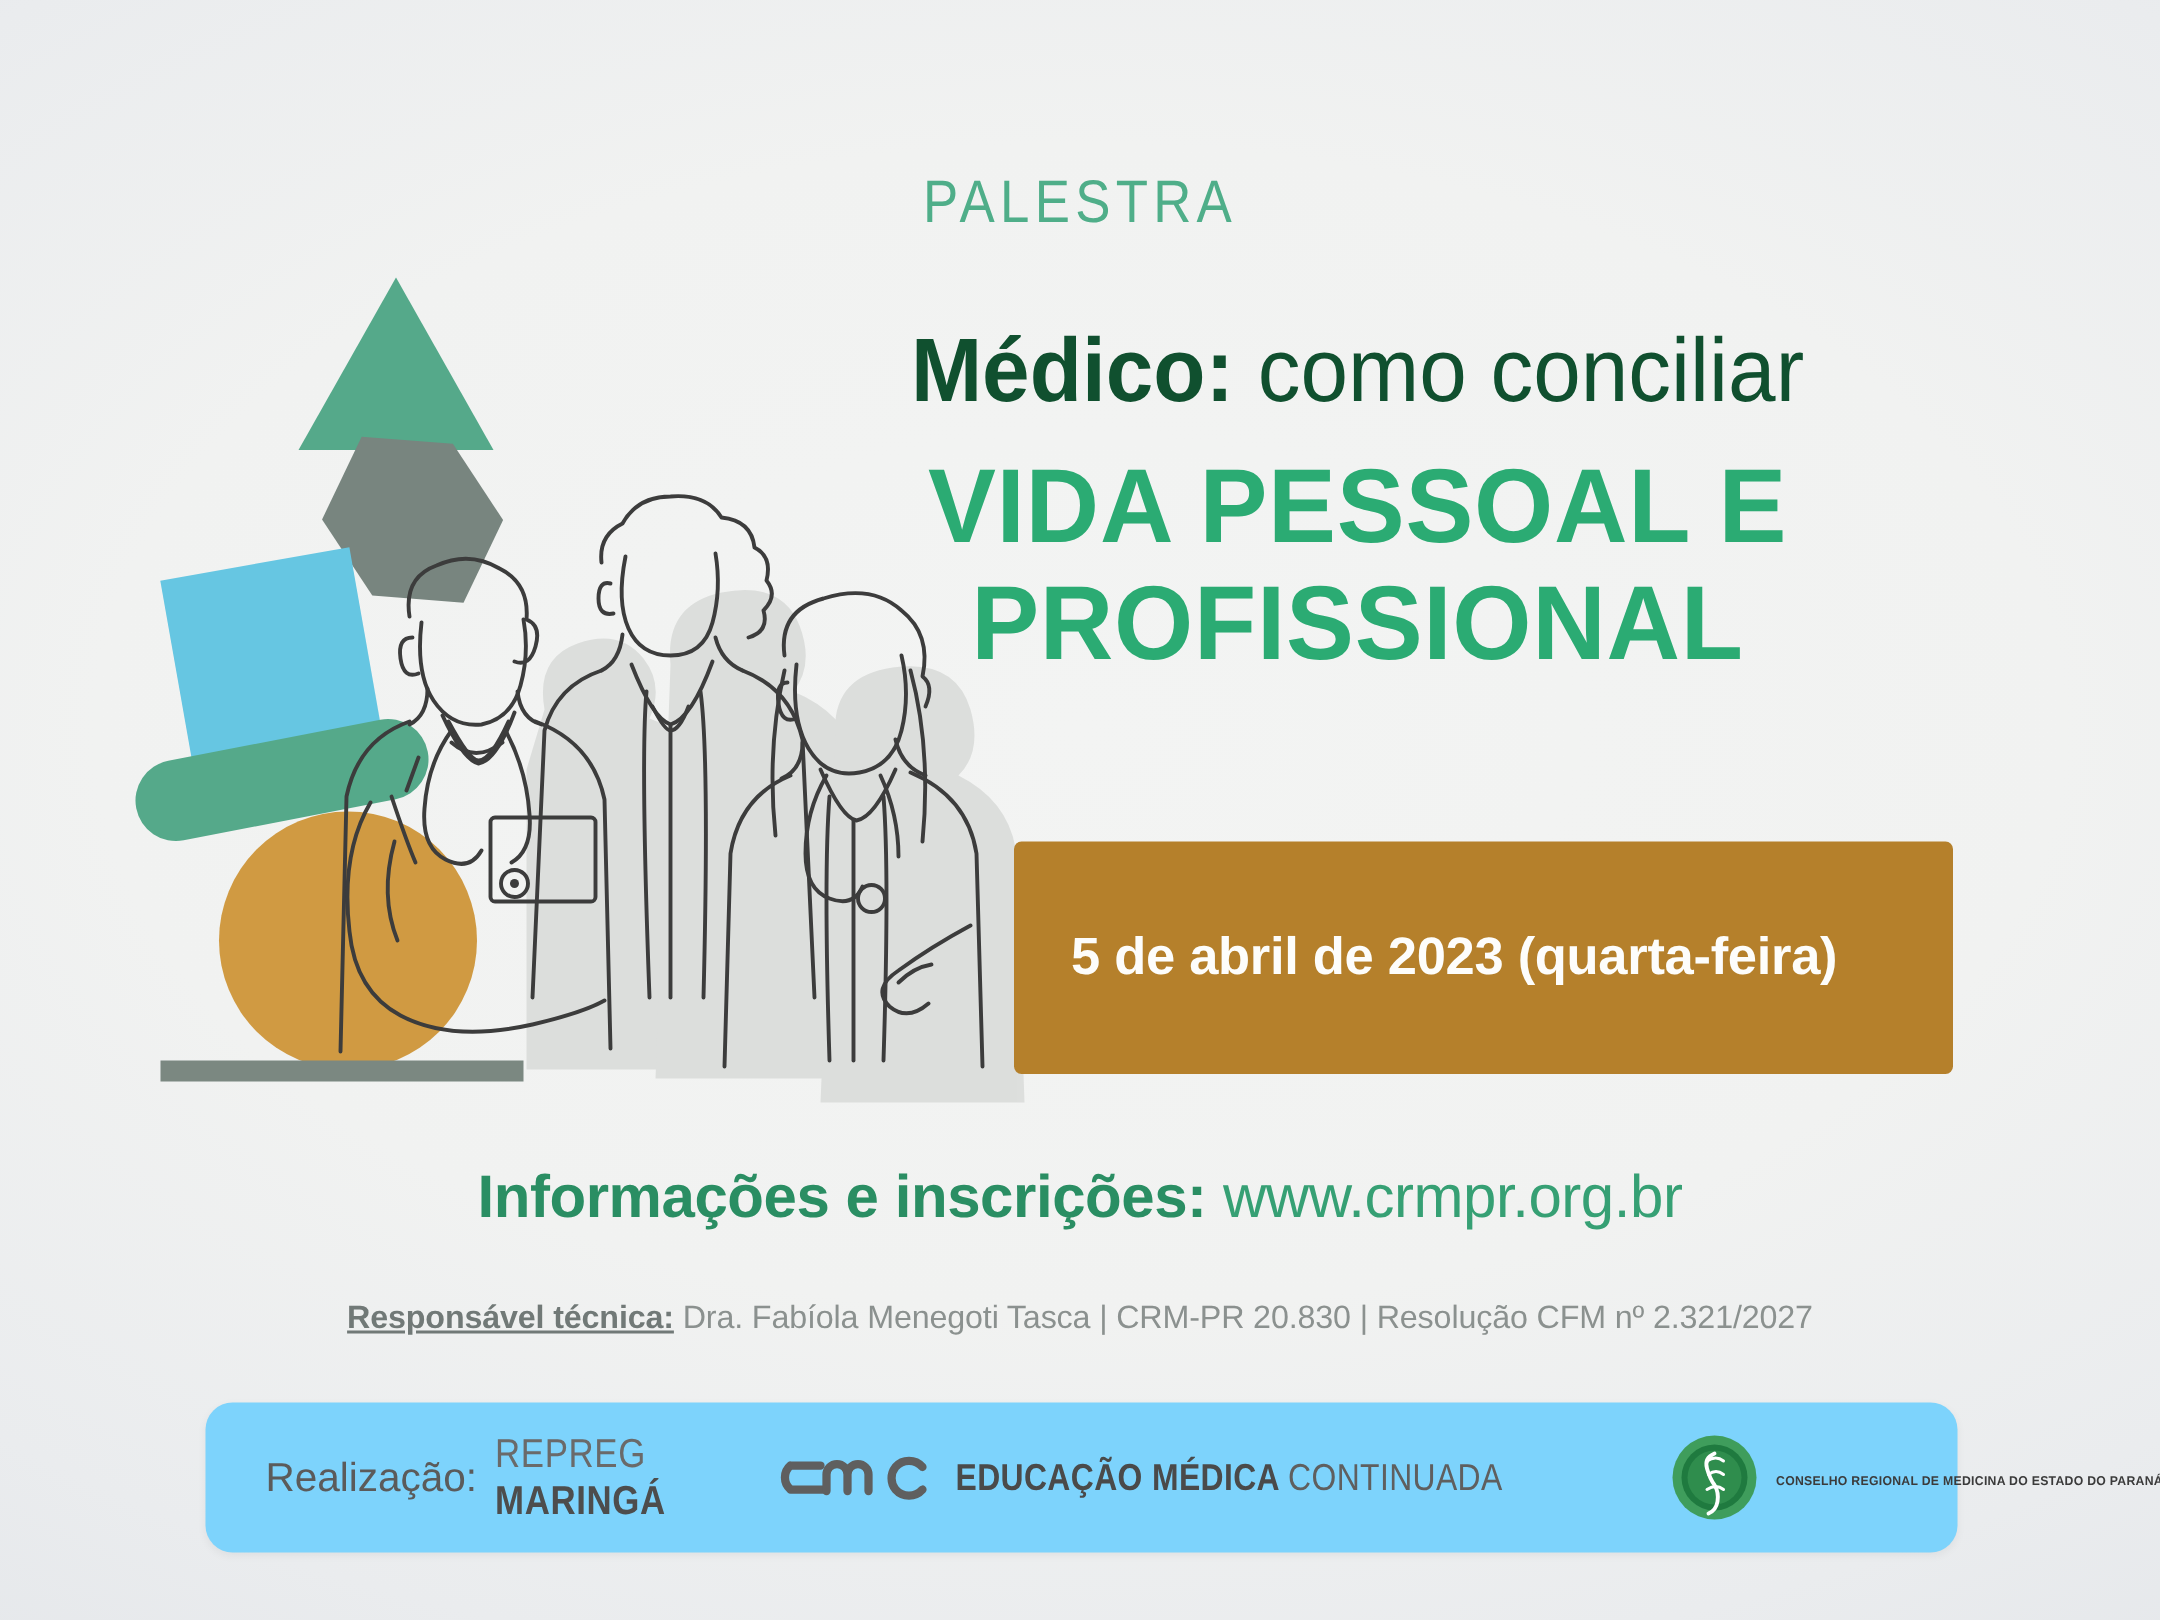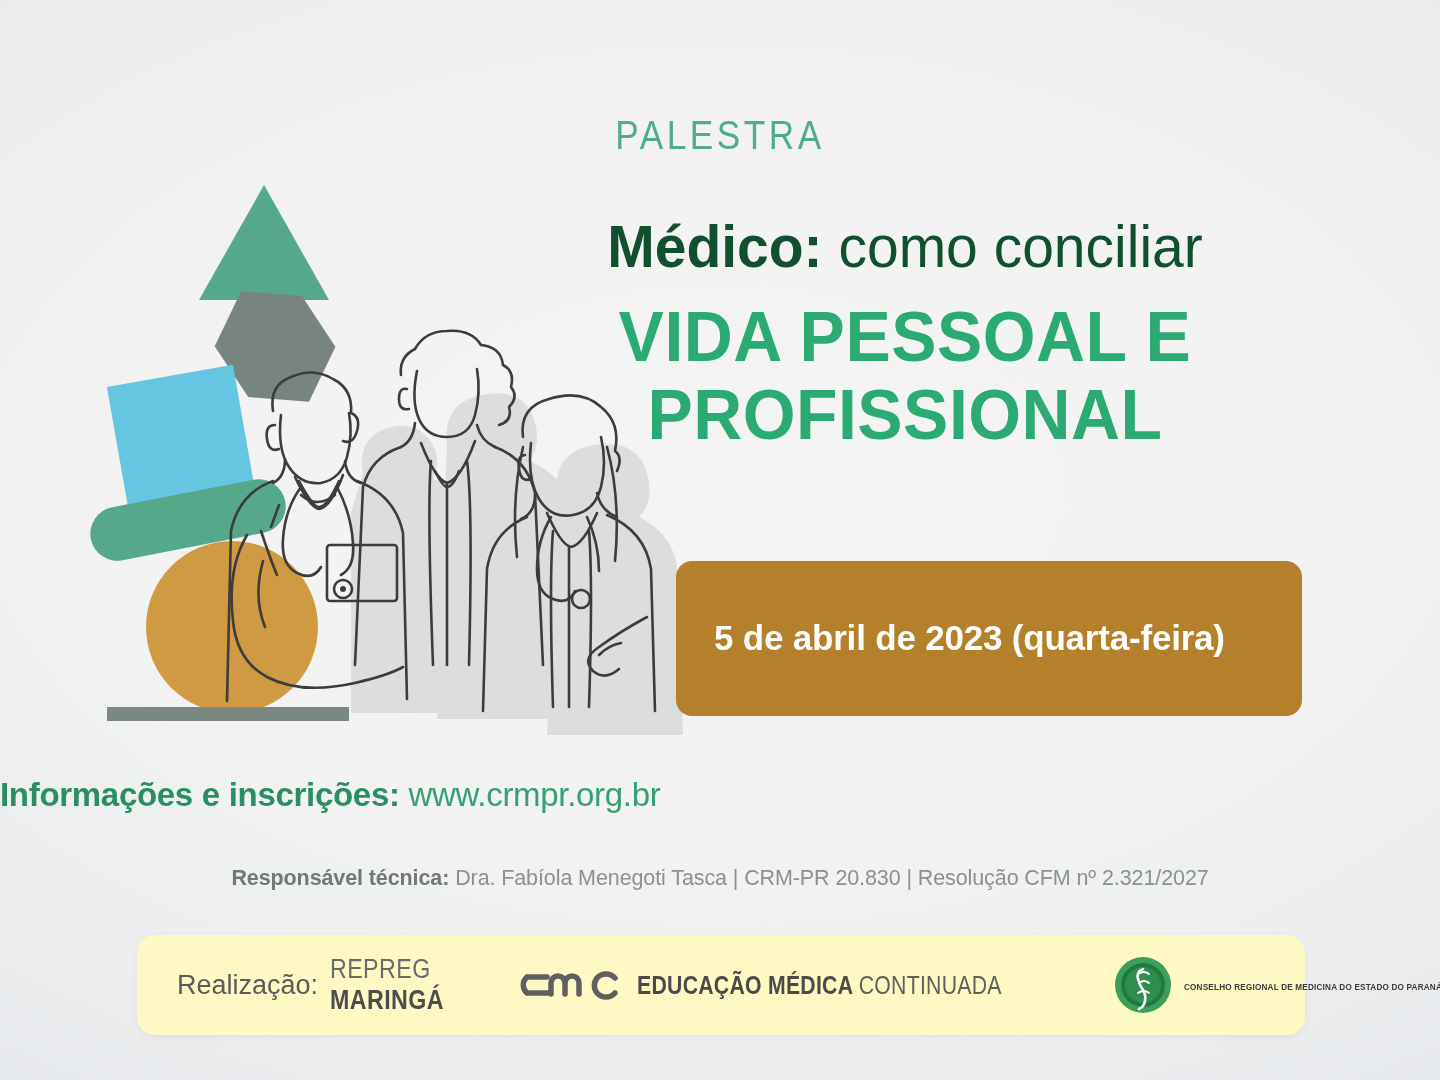--- a/index.html
+++ b/index.html
@@ -40,48 +40,48 @@
     font-weight:700; text-align:center; letter-spacing:.5px;
     transform:scaleX(.97); transform-origin:50% 50%;
     margin-top:20px;
   }
   .bigline .l2 { display:block; }
   .bigline .l3 { display:block; }
 
   
   #datebox {
     position:absolute; left:676px; top:561px; width:626px; height:155px;
-    background:#b5802b; border-radius:16px;
+    background:#b5802b; border-radius:5px;
     display:flex; flex-direction:column; justify-content:center;
     padding-left:38px; gap:10px;
   }
   #datebox .dline {
     color:#fdfdfb; font-size:35px; font-weight:600; line-height:1.15;
     letter-spacing:-.2px;
   }
 
   
   #infoline {
-    position:absolute; left:0; right:0; top:776px; 
-    font-size:33px; color:#2e9a6d; letter-spacing:-.3px;
+    position:absolute; left:0; right:0; top:776px; text-align:center;
+    font-size:40px; color:#2e9a6d; letter-spacing:-.3px;
   }
   #infoline .bold { font-weight:700; color:#2a8e63; }
   #infoline .url { font-weight:400; color:#36a074; }
 
   
   #respline {
     position:absolute; left:0; right:0; top:866px; text-align:center;
     font-size:21.5px; color:#8b918f; letter-spacing:-.1px;
   }
-  #respline .bold { font-weight:700; color:#717977; }
+  #respline .bold { font-weight:700; color:#717977;text-decoration:underline; }
 
   
   #footer {
     position:absolute; left:137px; top:935px; width:1168px; height:100px;
-    background:#fef9c3; border-radius:18px;
+    background:#7dd3fc; border-radius:18px;
     box-shadow:0 2px 6px rgba(0,0,0,.05);
     display:flex; align-items:center;
   }
   #footer .realizacao {
     margin-left:40px; font-size:27px; color:#5b5b5b; white-space:nowrap;
   }
   #footer .repreg {
     margin-left:12px; font-size:27px; color:#6a6a6a;
     font-family:"Liberation Sans Narrow","Liberation Sans",sans-serif;
     letter-spacing:.5px; transform:scaleX(.86); transform-origin:0 50%;

